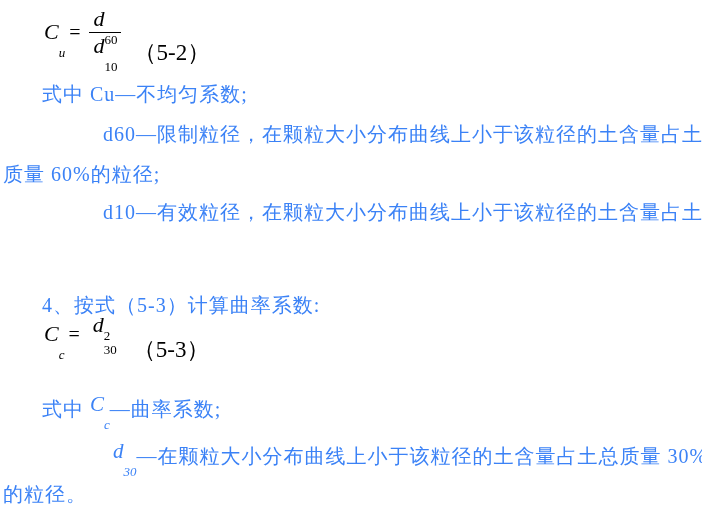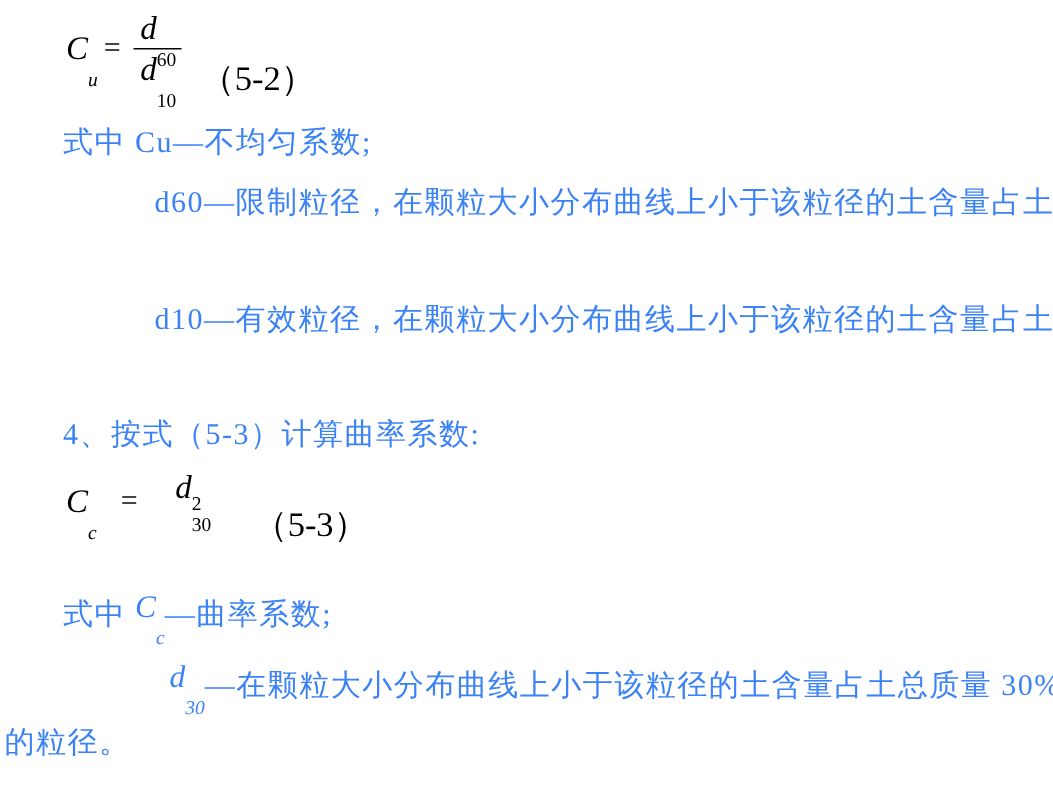--- a/index.html
+++ b/index.html
@@ -84,26 +84,27 @@
     <span class="frac">
       <span class="num"><span class="mvar">d</span><span class="msub">60</span></span>
       <span class="den"><span class="mvar">d</span><span class="msub">10</span></span>
     </span>
     <span class="flabel">（5-2）</span>
   </div>
 
   <div class="tline" style="top:81px;left:42px;">式中 Cu—不均匀系数;</div>
 
   <div class="tline" style="top:121px;left:103px;">d60—限制粒径，在颗粒大小分布曲线上小于该粒径的土含量占土总</div>
+  <div class="tline" style="top:161px;left:3px;">质量 60%的粒径;</div>
 
   <div class="tline" style="top:199px;left:103px;">d10—有效粒径，在颗粒大小分布曲线上小于该粒径的土含量占土总</div>
 
-  <div class="tline" style="top:276px;left:42px;">4、按式（5-3）计算曲率系数:</div>
+  <div class="tline" style="top:292px;left:42px;">4、按式（5-3）计算曲率系数:</div>
 
-  <div class="formula" style="top:312px;left:44px;gap:12px;">
+  <div class="formula" style="top:312px;left:44px;">
     <span><span class="mvar">C</span><span class="msub i">c</span></span>
     <span class="eq">=</span>
     <span class="frac">
       <span class="num"><span class="mvar">d</span><span class="ss">
             <span>2</span>
             <span>30</span>
           </span></span>
     </span>
     <span class="flabel">（5-3）</span>
   </div>

